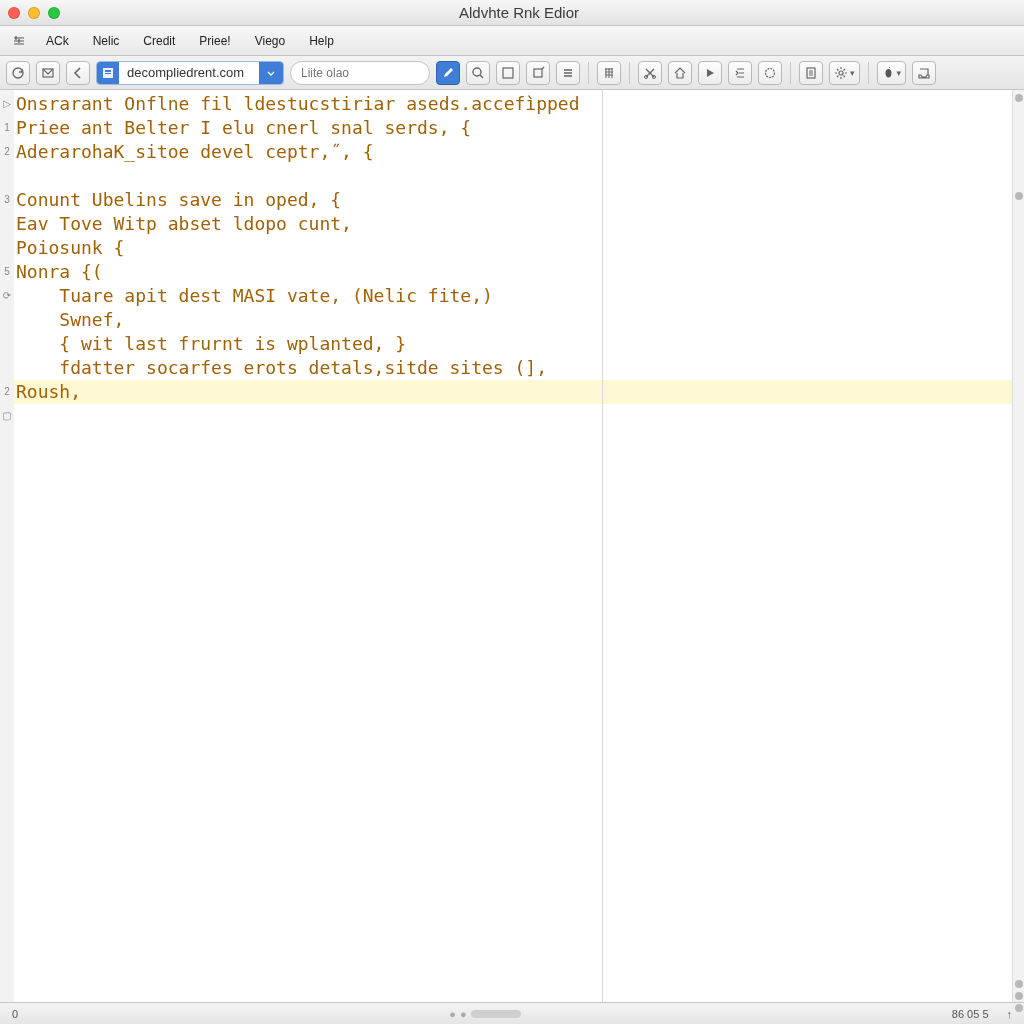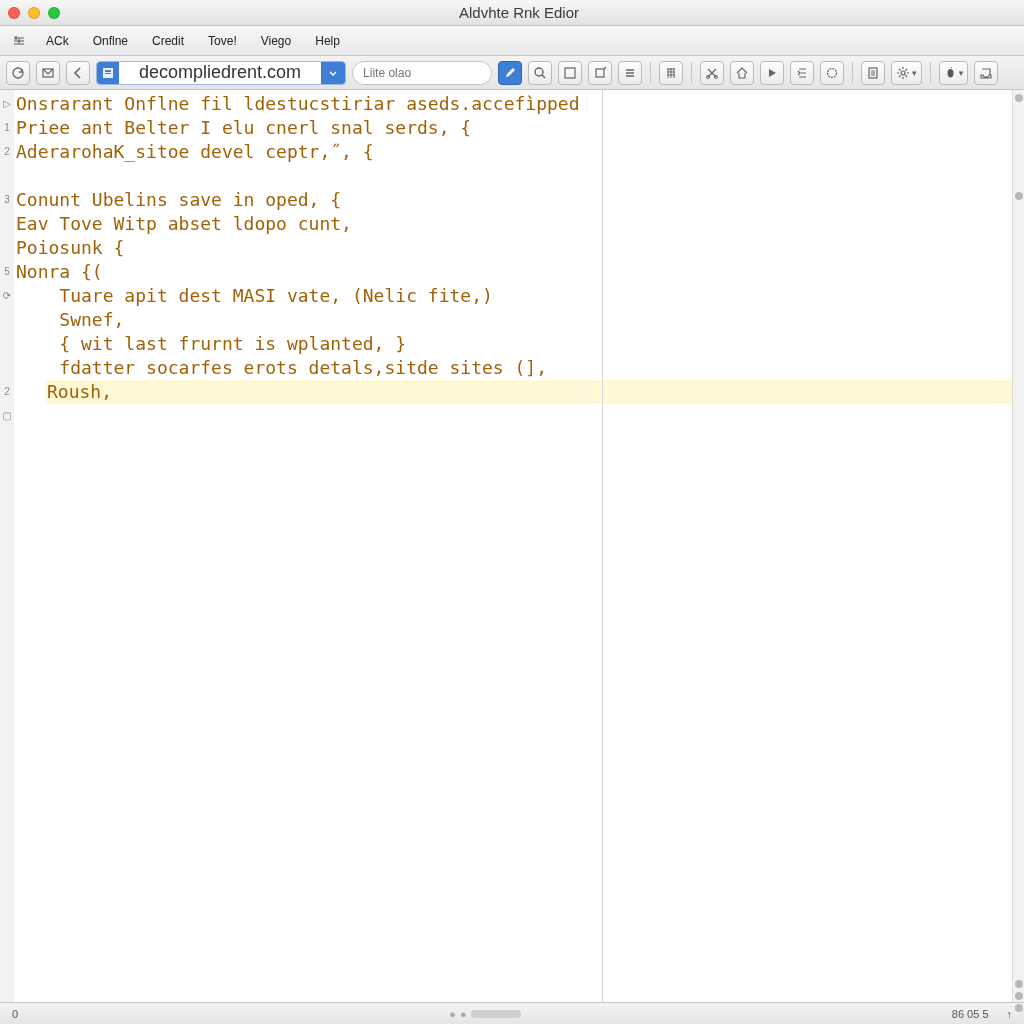--- a/index.html
+++ b/index.html
@@ -95,22 +95,22 @@
   height: 24px;
   overflow: hidden;
 }
 .url-box .left-icon {
   width: 22px; height: 100%;
   background: #3f7ed6;
   display: flex; align-items: center; justify-content: center;
   color: #fff; font-size: 12px;
 }
 .url-box .url-text {
-  padding: 0 20px;
-  font-size: 18px;
+  padding: 0 8px;
+  font-size: 13px;
   color: #333;
   min-width: 140px;
   white-space: nowrap;
 }
 .url-box .right-cap {
   width: 24px; height: 100%;
   background: #3f7ed6;
   display: flex; align-items: center; justify-content: center;
   color: #fff; font-size: 12px;
 }
@@ -167,21 +167,21 @@
   top: 0;
   bottom: 0;
   width: 1px;
   background: #d8d8d8;
 }
 .code-line {
   padding-left: 2px;
   height: 24px;
   white-space: pre;
 }
-.code-line.hl { background: #fff8d4; margin-left: 31px; }
+.code-line.hl { background: #fff8d4; }
 .right-strip {
   width: 12px;
   background: #f2f2f2;
   border-left: 1px solid #dcdcdc;
 }
 .right-strip .mark {
   width: 8px; height: 8px;
   border-radius: 50%;
   background: #b8b8b8;
   margin: 4px auto;
@@ -224,23 +224,23 @@
   <div class="title">Aldvhte Rnk Edior</div>
 </div>
 
 <div class="menubar">
   <div class="app-icon">
     <svg width="14" height="14" viewBox="0 0 14 14">
         <path d="M2 4 L12 4 M2 7 L12 7 M2 10 L12 10 M4 2 L4 6 M7 5 L7 9" stroke="#555" stroke-width="1.2" fill="none"></path>
       </svg>
   </div>
   <div class="menu-item"><span>ACk</span></div>
-  <div class="menu-item"><span>Onflne</span></div>
+  <div class="menu-item"><span>Nelic</span></div>
   <div class="menu-item"><span>Credit</span></div>
-  <div class="menu-item"><span>Tove!</span></div>
+  <div class="menu-item"><span>Priee!</span></div>
   <div class="menu-item"><span>Viego</span></div>
   <div class="menu-item"><span>Help</span></div>
 </div>
 
 <div class="toolbar">
   <div class="tb-btn">
     <svg width="14" height="14" viewBox="0 0 14 14">
         <circle cx="7" cy="7" r="5" stroke="#666" stroke-width="1.3" fill="none"></circle>
         <path d="M11 3 L11 6 L8 6" stroke="#666" stroke-width="1.3" fill="none"></path>
       </svg>

